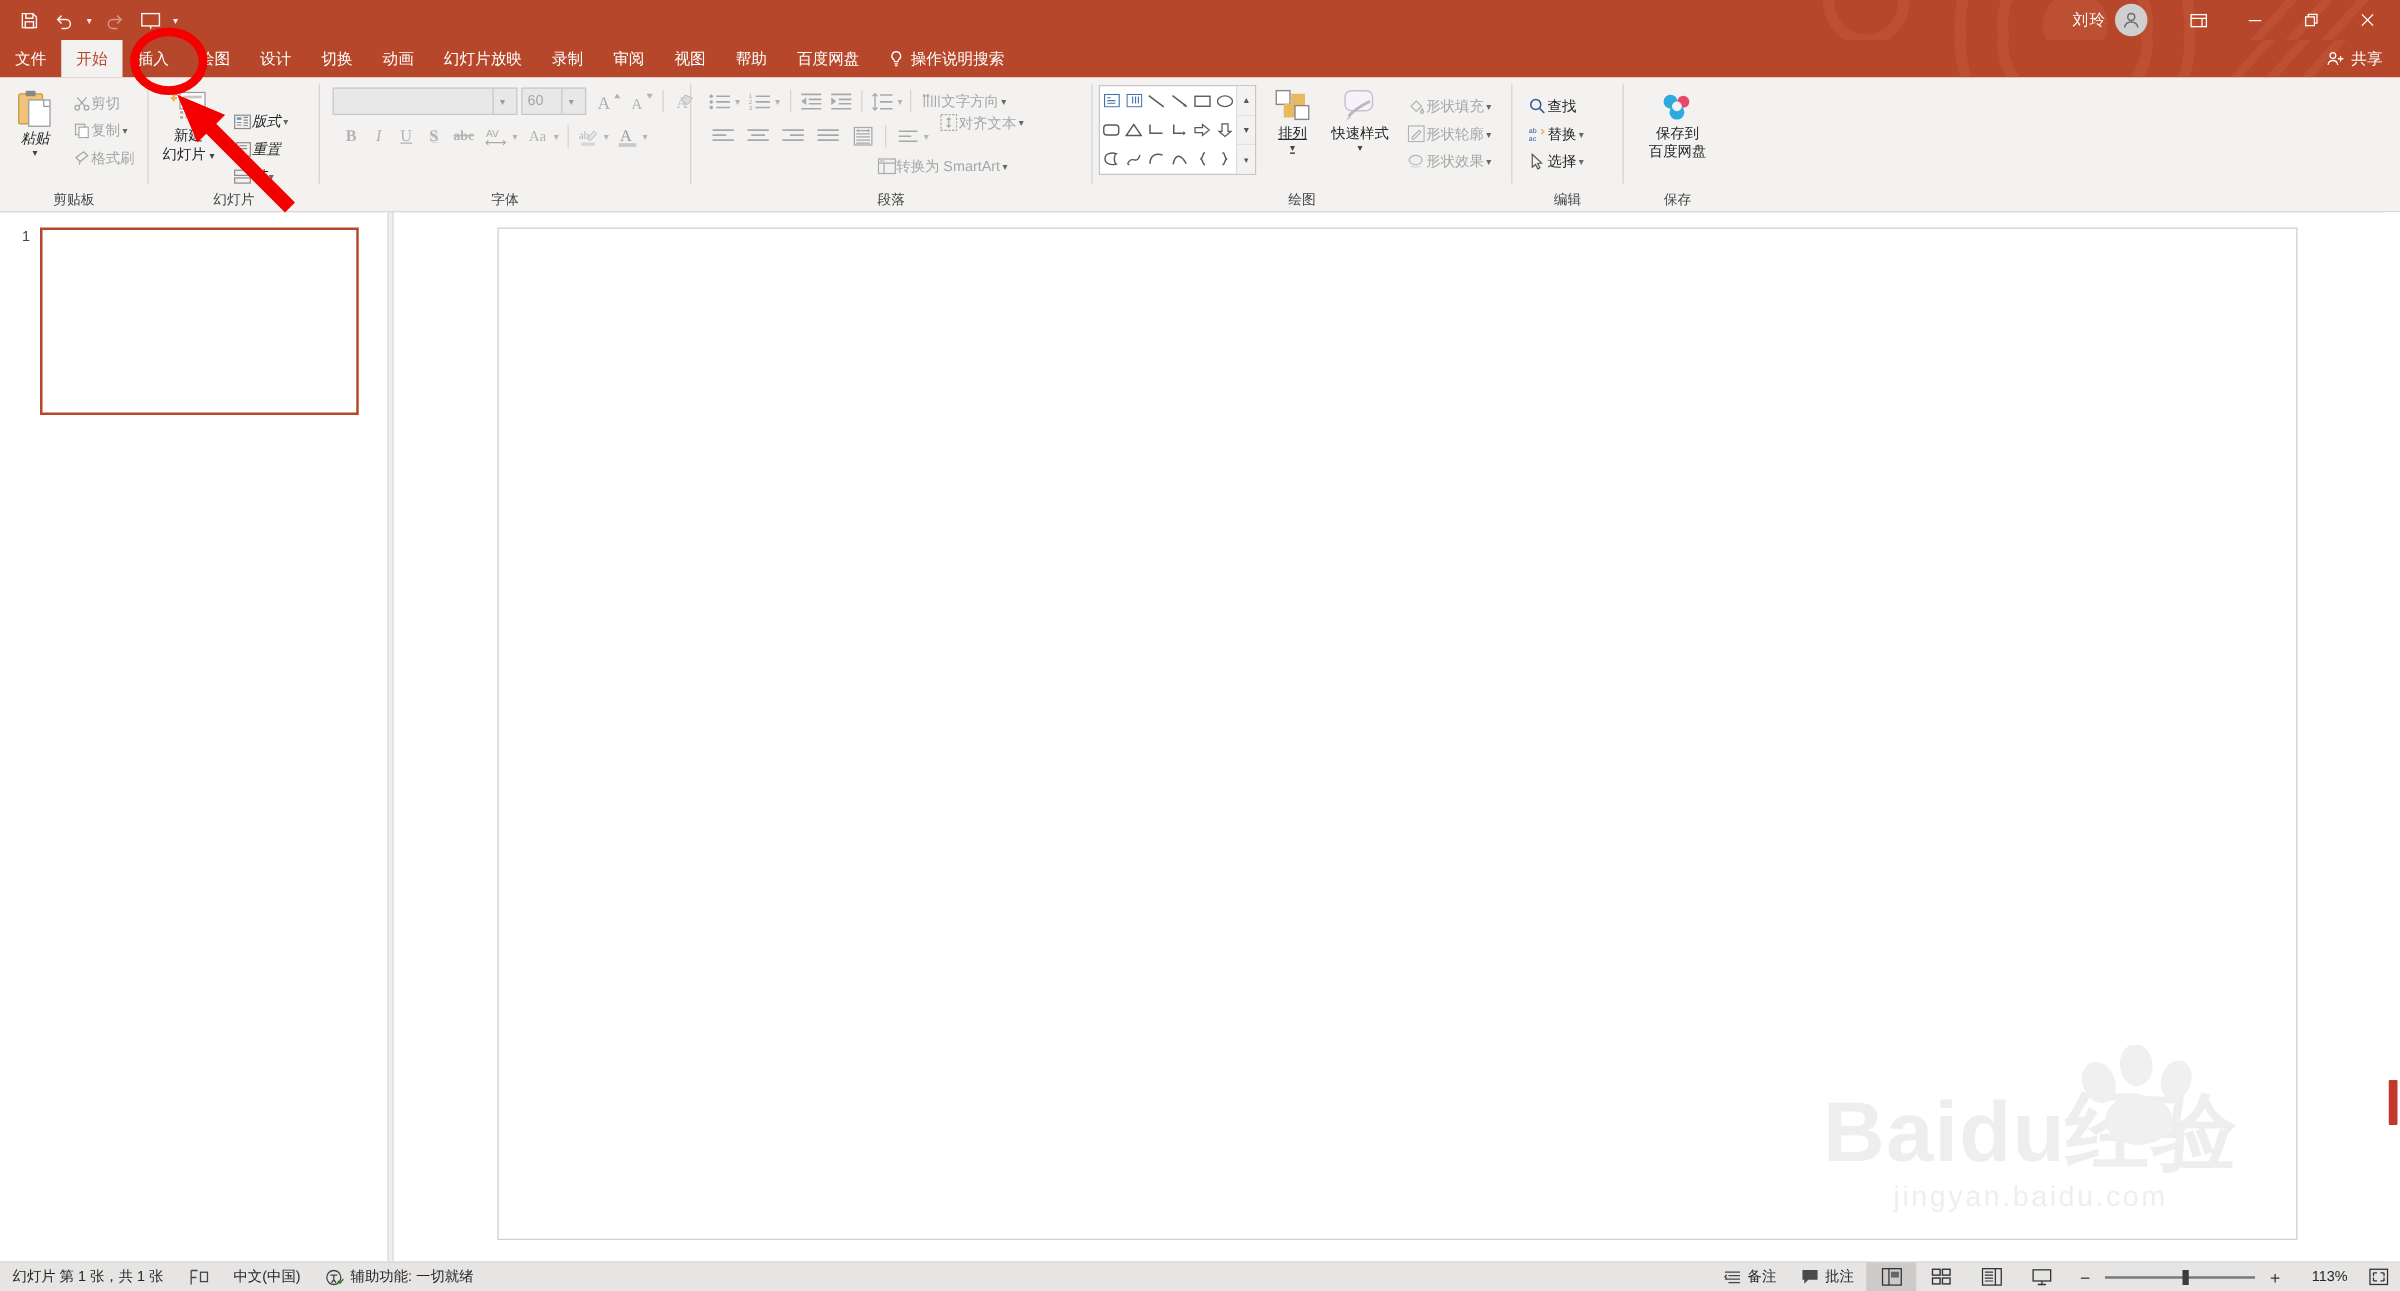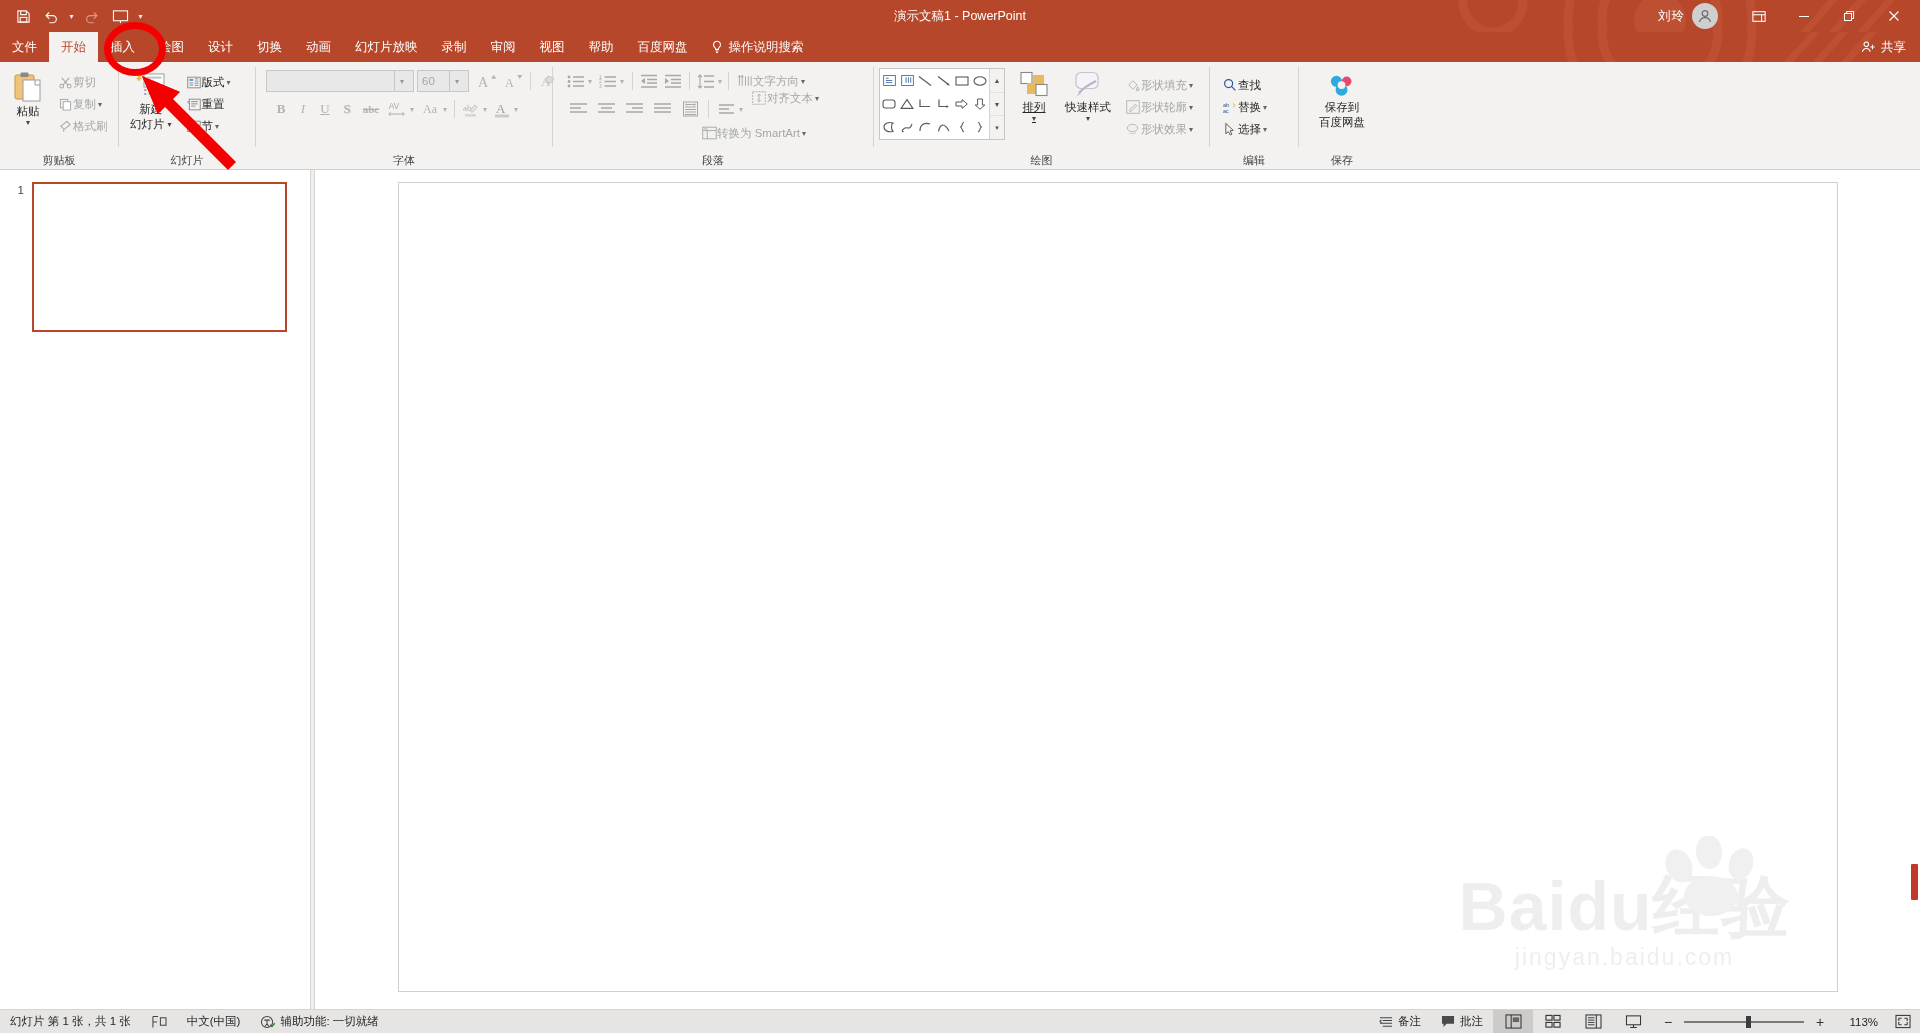--- a/index.html
+++ b/index.html
@@ -193,25 +193,20 @@
       </div>
       <div class="qat-btn">
         <svg width="17" height="15" viewBox="0 0 18 16" fill="none" stroke="#fff" stroke-width="1.2">
           <rect x="1.5" y="2" width="15" height="10.5"></rect>
             <path d="M9 12.5v2.5"></path>
         </svg>
       </div>
       <div class="qat-caret">▾</div>
     </div>
 
-    <div class="title-center">
-      <span>演示文稿1</span>
-      <span>-</span>
-      <span>PowerPoint</span>
-    </div>
 
     <div class="tb-right">
       <span class="user-name">刘玲</span>
       <div class="avatar">
         <svg width="16" height="16" viewBox="0 0 16 16" fill="none" stroke="#6b6b6b" stroke-width="1.2">
           <circle cx="8" cy="5.5" r="2.8"></circle>
             <path d="M2.6 14c.6-3 2.8-4.4 5.4-4.4S12.8 11 13.4 14"></path>
         </svg>
       </div>
       <div class="winbtn">
@@ -283,21 +278,21 @@
         <path d="M13 5v5M10.5 7.5h5"></path>
       </svg>
       <span>共享</span>
     </div>
   </div>
 
   <div class="ribbon">
 
     <div class="rgroup" style="width:118px;">
       <div class="rgroup-body">
-        <div class="bigbtn" style="margin-top:2px;">
+        <div class="bigbtn" style="margin-top:2px;font-style:italic;">
           <svg width="30" height="32" viewBox="0 0 30 32">
             <rect x="2" y="4" width="19" height="24" rx="1.5" fill="#f0c27a" stroke="#c8973c" stroke-width="1"></rect>
             <rect x="7.5" y="1.5" width="8" height="4.5" rx="1" fill="#8a8886"></rect>
             <rect x="10" y="9" width="17" height="21" fill="#fff" stroke="#9b9b9b" stroke-width="1"></rect>
             <path d="M22 9v5h5" fill="none" stroke="#9b9b9b" stroke-width="1"></path>
           </svg>
           <div class="lbl">粘贴</div>
           <div class="caret">▾</div>
         </div>
         <div class="smallcol" style="margin-left:2px;margin-top:3px;">
@@ -350,21 +345,21 @@
                 <path d="M3 5v5M0.6 7.5h5"></path>
                 <path d="M1.5 4l1.4 1.4M5.5 4L4.1 5.4"></path>
               </g>
           </svg>
           <div class="lbl">新建</div>
           <div class="lbl" style="display:flex;align-items:center;gap:3px;">
             <span>幻灯片</span>
             <span class="caret" style="margin:0;">▾</span>
           </div>
         </div>
-        <div class="smallcol" style="margin-left:4px;margin-top:3px;">
+        <div class="smallcol" style="margin-left:4px;margin-top:18px;font-style:italic;">
           <div class="smallbtn">
             <span class="ic">
               <svg width="14" height="13" viewBox="0 0 15 13" fill="none" stroke="#8a8886" stroke-width="1">
                 <rect x="0.8" y="0.8" width="13.4" height="11.4"></rect>
                 <rect x="2.6" y="2.6" width="4" height="2.2" fill="#5b9bd5" stroke="none"></rect>
                 <path d="M2.6 7h4M2.6 9.2h4M8.4 2.6h3.8M8.4 5h3.8M8.4 7.3h3.8M8.4 9.6h3.8"></path>
               </svg>
             </span>
             <span>版式</span>
             <span class="cv">▾</span>

